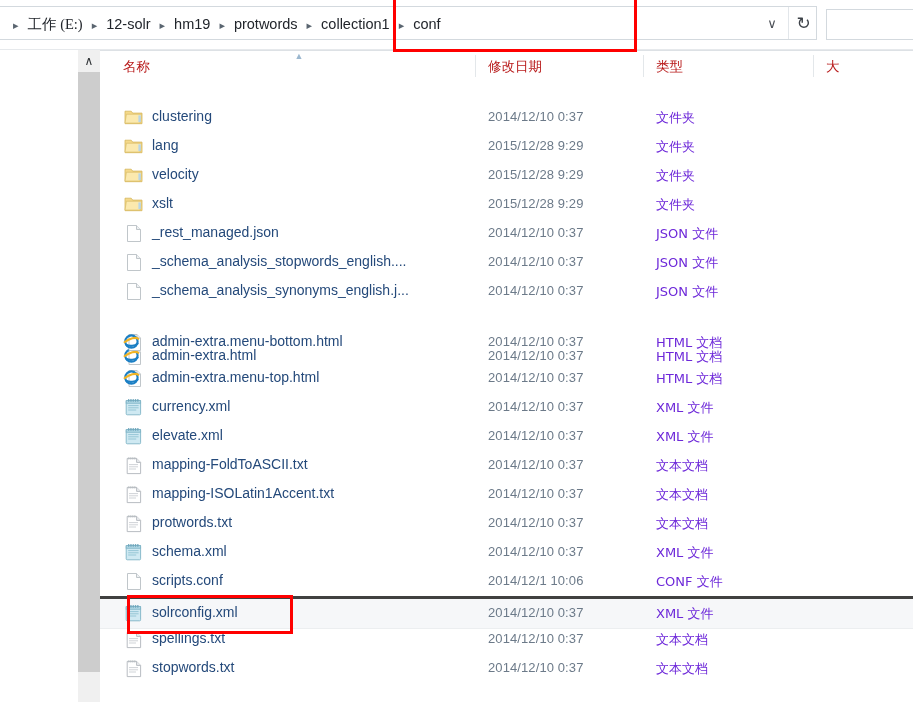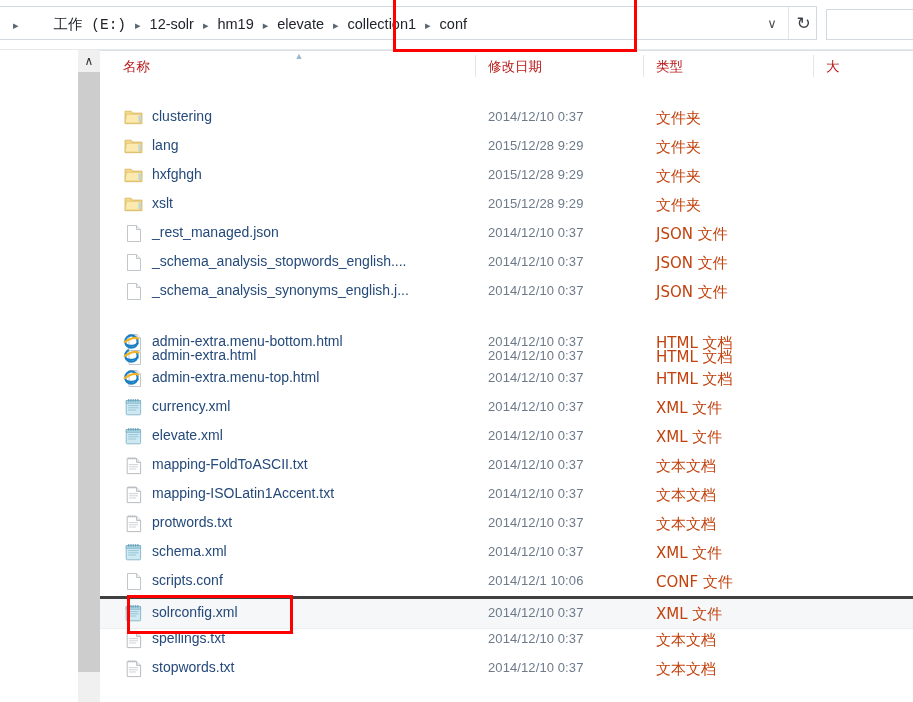--- a/index.html
+++ b/index.html
@@ -26,21 +26,21 @@
     background:#ffffff;box-sizing:border-box;
   }
   .crumbs{
     position:absolute;left:6px;top:9px;height:24px;
     display:flex;align-items:center;white-space:nowrap;
   }
   .crumb{
     font-size:14.5px;color:#21252b;padding:0 2px;
     font-family:"Liberation Sans","DejaVu Sans",sans-serif;
   }
-  .crumb.zh{font-family:Liberation Mono, monospace;margin-left:26px;}
+  .crumb.zh{font-family:Liberation Serif, serif;}
   .sep{
     color:#5a6570;font-size:11px;padding:0 7px;line-height:1;
     transform:translateY(1px);
   }
   .caret-btn{
     position:absolute;left:757px;top:6px;width:30px;height:28px;
     display:flex;align-items:center;justify-content:center;
     color:#4c5057;font-size:13px;
   }
   .refresh-btn{
@@ -119,21 +119,21 @@
     position:absolute;left:52px;top:5px;font-size:14px;color:#24497a;
     white-space:nowrap;
     font-family:"Liberation Sans","DejaVu Sans",sans-serif;
   }
   .row .date{
     position:absolute;left:388px;top:6px;font-size:13px;color:#6c7a89;
     white-space:nowrap;letter-spacing:0.1px;
     font-family:"Liberation Sans","DejaVu Sans",sans-serif;
   }
   .row .type{
-    position:absolute;left:556px;top:6px;font-size:15px;color:#c2410c;
+    position:absolute;left:556px;top:6px;font-size:13px;color:#6d28d9;
     white-space:nowrap;
     font-family:"DejaVu Sans","Liberation Sans",sans-serif;
   }
 
   
   .ic{display:block;width:22px;height:21px;}
 
   
   .redbox{position:absolute;border:3px solid #ff0000;box-sizing:border-box;pointer-events:none;}
   #redbox-path{left:393px;top:-6px;width:244px;height:58px;}
@@ -154,21 +154,21 @@
   <div class="addressbar">
     <div class="addr-frame"></div>
     <div class="crumbs" id="crumbs">
         <span class="sep">▸</span>
         <span class="crumb zh">工作 (E:)</span>
         <span class="sep">▸</span>
         <span class="crumb">12-solr</span>
         <span class="sep">▸</span>
         <span class="crumb">hm19</span>
         <span class="sep">▸</span>
-        <span class="crumb">elevate</span>
+        <span class="crumb">protwords</span>
         <span class="sep">▸</span>
         <span class="crumb">collection1</span>
         <span class="sep">▸</span>
         <span class="crumb">conf</span>
       </div>
 
     <div class="caret-btn">
       <span>∨</span>
     </div>
     <div class="refresh-btn">
@@ -228,21 +228,21 @@
           <span class="type">文件夹</span>
         </div>
         <div class="row" style="top: 78px;">
           <span class="icon">
             <svg xmlns="http://www.w3.org/2000/svg" viewBox="0 0 22 21" class="ic">
               <path d="M2 4.2h6.2l1.5 1.9H19v10.6H2z" fill="#f5d98a" stroke="#d6b65c" stroke-width=".8"></path>
               <path d="M3.4 7.2h15.2l-1.5 8.9H2z" fill="#fbe9ae" stroke="#d9bb65" stroke-width=".7"></path>
               <rect x="15.4" y="8.4" width="2.4" height="6.6" fill="#b8d6e8"></rect>
             </svg>
           </span>
-          <span class="name">hxfghgh</span>
+          <span class="name">velocity</span>
           <span class="date">2015/12/28 9:29</span>
           <span class="type">文件夹</span>
         </div>
         <div class="row" style="top: 107px;">
           <span class="icon">
             <svg xmlns="http://www.w3.org/2000/svg" viewBox="0 0 22 21" class="ic">
               <path d="M2 4.2h6.2l1.5 1.9H19v10.6H2z" fill="#f5d98a" stroke="#d6b65c" stroke-width=".8"></path>
               <path d="M3.4 7.2h15.2l-1.5 8.9H2z" fill="#fbe9ae" stroke="#d9bb65" stroke-width=".7"></path>
               <rect x="15.4" y="8.4" width="2.4" height="6.6" fill="#b8d6e8"></rect>
             </svg>

